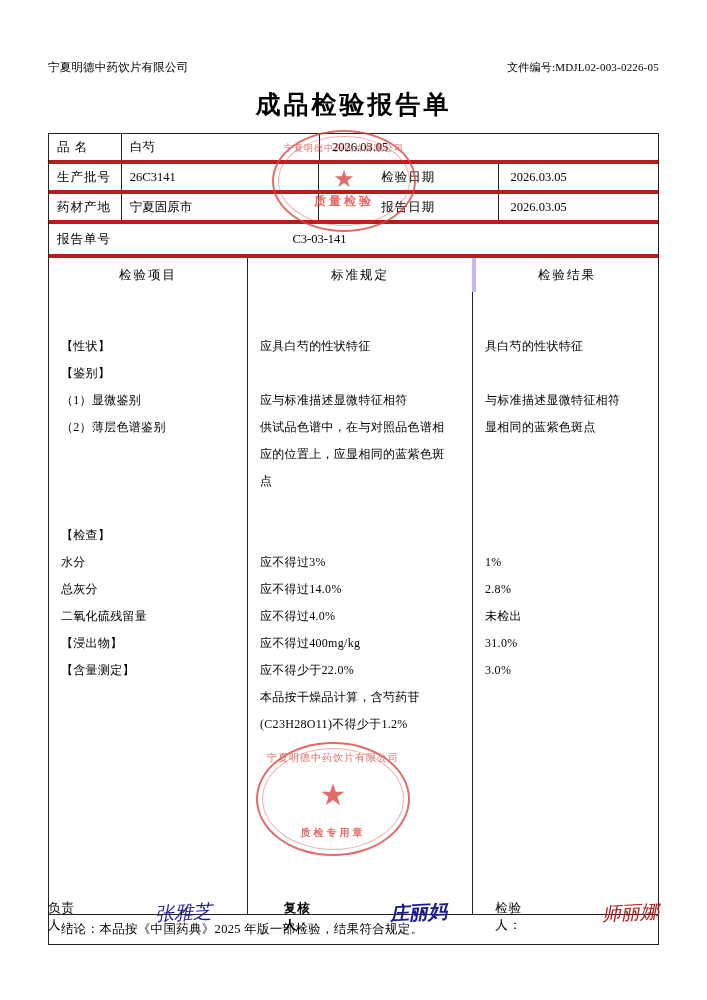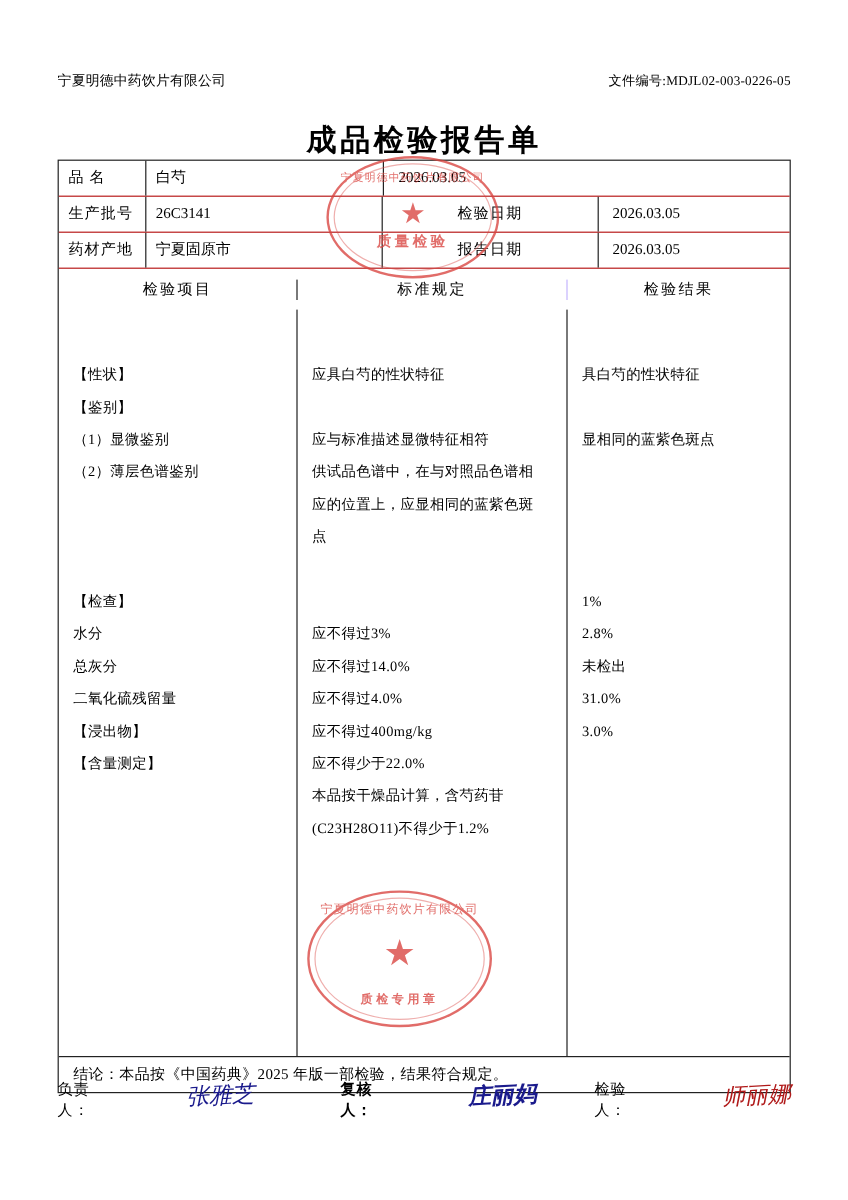--- a/index.html
+++ b/index.html
@@ -35,40 +35,40 @@
     align-items: flex-end;
     font-size: 11.5px;
     letter-spacing: 0.2px;
   }
   .header .company { white-space: nowrap; }
   .header .docno { white-space: nowrap; font-size: 11px; text-align: center; }
 
   .title {
     position: absolute;
     left: 0;
-    top: 100px;
+    top: 88px;
     width: 707px;
     text-align: center;
     font-size: 25px;
     font-weight: bold;
     letter-spacing: 3px;
   }
 
   
   .table {
     position: absolute;
     left: 48px;
     top: 133px;
     width: 611px;
     border: 1px solid #222;
     box-sizing: border-box;
   }
   .row {
     display: flex;
-    border-bottom: 1px solid #b91c1c;
+    border-bottom: 4px solid #b91c1c;
     box-sizing: border-box;
   }
   .row:last-child { border-bottom: none; }
 
   .cell {
     box-sizing: border-box;
     padding: 5px 8px;
     font-size: 12.5px;
     display: flex;
     align-items: center;
@@ -108,33 +108,32 @@
     font-size: 12.5px;
     padding-right: 140px;
     box-sizing: border-box;
   }
 
   
   .colhead {
     display: flex;
     height: 34px;
     border-bottom: 0;
-    align-items: center;
   }
   .colhead .ch {
     box-sizing: border-box;
     font-size: 12.5px;
     display: flex;
     align-items: center;
     justify-content: center;
     letter-spacing: 2px;
   }
   .ch1 { width: 198px; }
   .ch2 { width: 225px; border-left: 1px solid #222; }
-  .ch3 { width: 186px; border-left: 1px solid #c4b5fd; }
+  .ch3 { width: 186px; border-left: 4px solid #c4b5fd; }
 
   
   .body3 {
     display: flex;
     height: 622px;
     position: relative;
   }
   .col1 { width: 198px; box-sizing: border-box; padding: 14px 12px 0 12px; }
   .col2 { width: 225px; box-sizing: border-box; border-left: 1px solid #222; padding: 14px 12px 0 12px; }
   .col3 { width: 186px; box-sizing: border-box; border-left: 1px solid #222; padding: 14px 12px 0 12px; }
@@ -277,20 +276,28 @@
 
     <div class="row row-h">
       <div class="cell c-label">
         <span>药材产地</span>
       </div>
       <div class="cell c-val1 vsep">宁夏固原市</div>
       <div class="cell c-mid vsep">报告日期</div>
       <div class="cell c-date">2026.03.05</div>
     </div>
 
+    <div class="row">
+      <div class="row-reportno" style="width:100%">
+        <div class="lbl">
+          <span>报告单号</span>
+        </div>
+        <div class="val">C3-03-141</div>
+      </div>
+    </div>
 
     <div class="row" style="border-bottom:none">
       <div class="colhead" style="width:100%">
         <div class="ch ch1">检验项目</div>
         <div class="ch ch2">标准规定</div>
         <div class="ch ch3">检验结果</div>
       </div>
     </div>
 
     <div class="row" style="border-bottom:none">
@@ -327,20 +334,21 @@
           <div class="line">应不得过4.0%</div>
           <div class="line">应不得过400mg/kg</div>
           <div class="line">应不得少于22.0%</div>
           <div class="line">本品按干燥品计算，含芍药苷</div>
           <div class="line">(C23H28O11)不得少于1.2%</div>
         </div>
         <div class="col3">
           <div class="line blank">.</div>
           <div class="line">具白芍的性状特征</div>
           <div class="line blank">.</div>
+          <div class="line">与标准描述显微特征相符</div>
           <div class="line">显相同的蓝紫色斑点</div>
           <div class="line blank">.</div>
           <div class="line blank">.</div>
           <div class="line blank">.</div>
           <div class="line blank">.</div>
           <div class="line">1%</div>
           <div class="line">2.8%</div>
           <div class="line">未检出</div>
           <div class="line">31.0%</div>
           <div class="line">3.0%</div>

